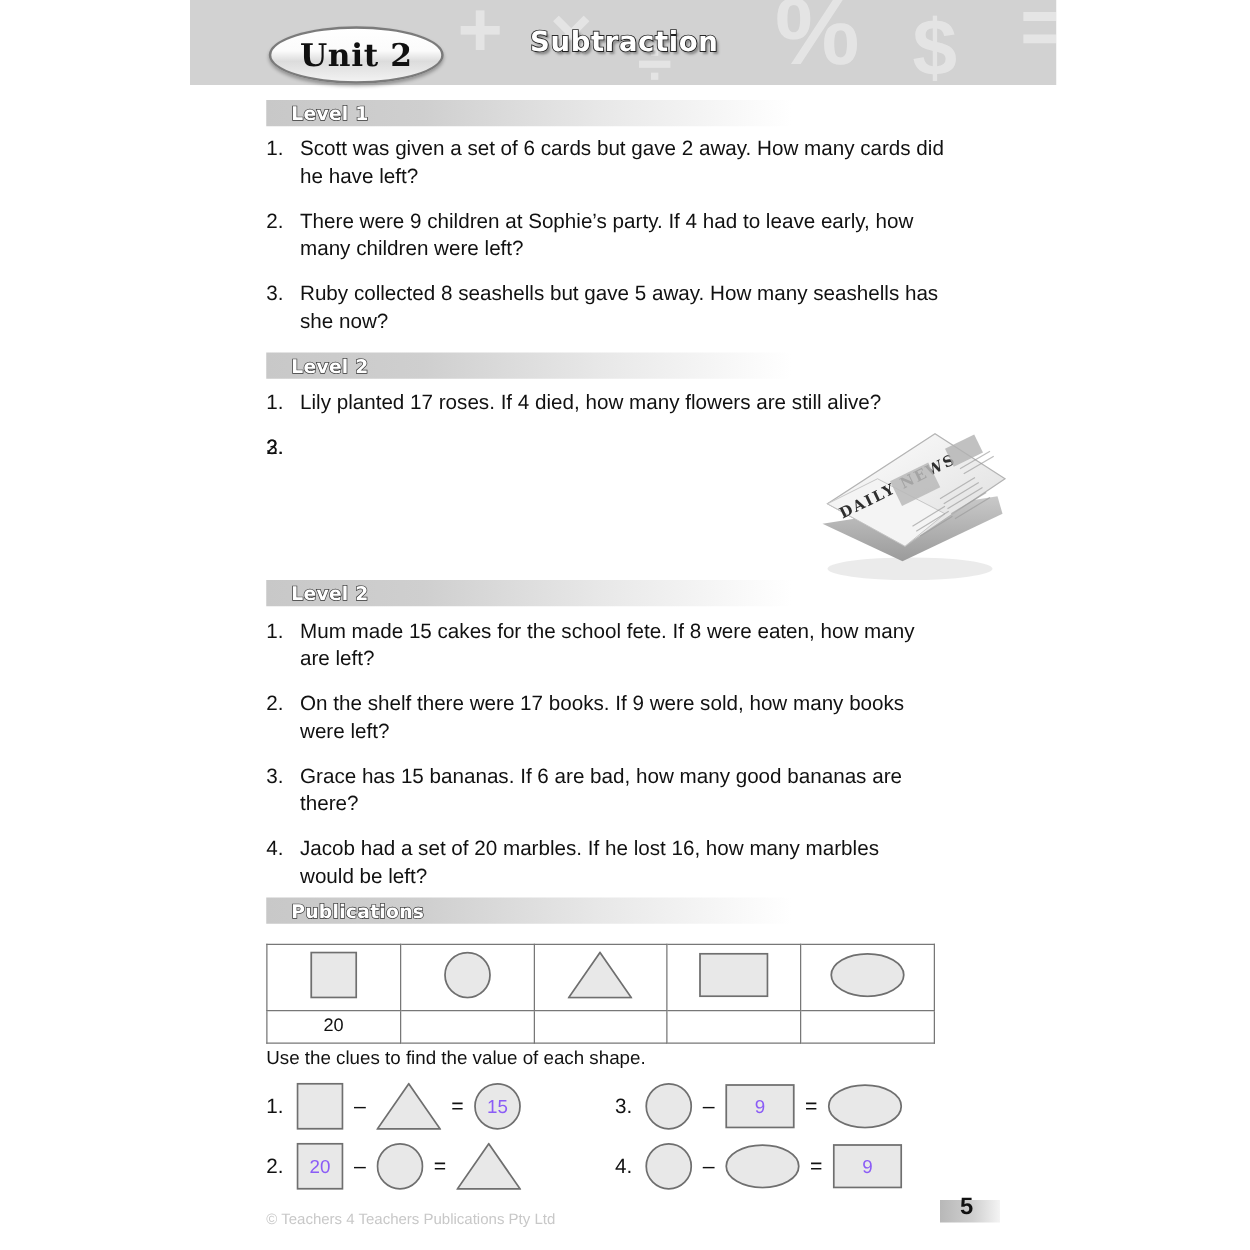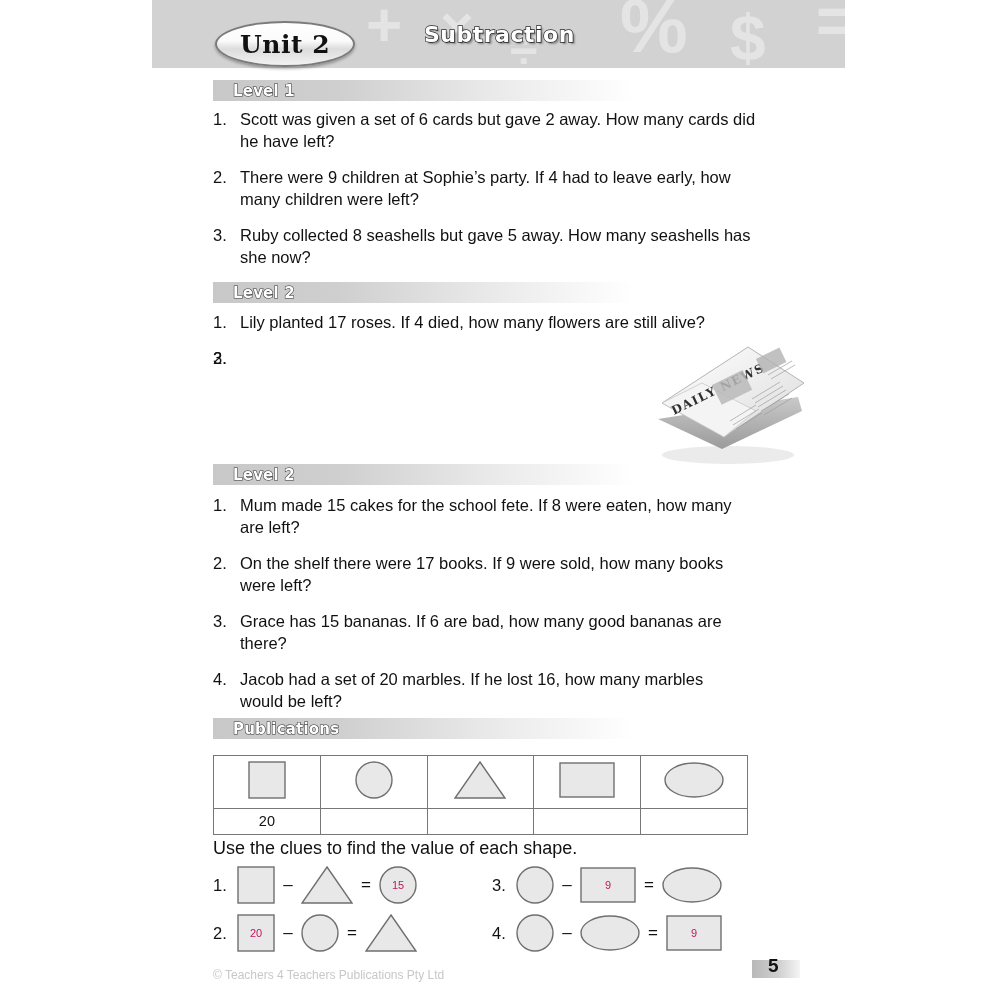--- a/index.html
+++ b/index.html
@@ -146,21 +146,21 @@
     height: 24px;
     font-size: 14.5px;
     color: #111111;
     padding-bottom: 1px;
   }
 
   .clue-intro {
     position: absolute;
     left: 213px;
     top: 838px;
-    font-size: 18px;
+    font-size: 15px;
     color: #111111;
   }
 
   
   .clue {
     position: absolute;
     display: flex;
     align-items: center;
     height: 46px;
   }
@@ -177,22 +177,22 @@
     color: #111111;
   }
   .clue .slot {
     display: flex;
     align-items: center;
     justify-content: center;
     flex: 0 0 auto;
   }
   .clue .slot .val {
     position: absolute;
-    font-size: 11px;
-    color: #be185d;
+    font-size: 15px;
+    color: #8b5cf6;
   }
 
   .shape-wrap { position: relative; display: inline-flex; align-items: center; justify-content: center; }
 
   
   .footer-copy {
     position: absolute;
     left: 213px;
     top: 968px;
     font-size: 12px;

